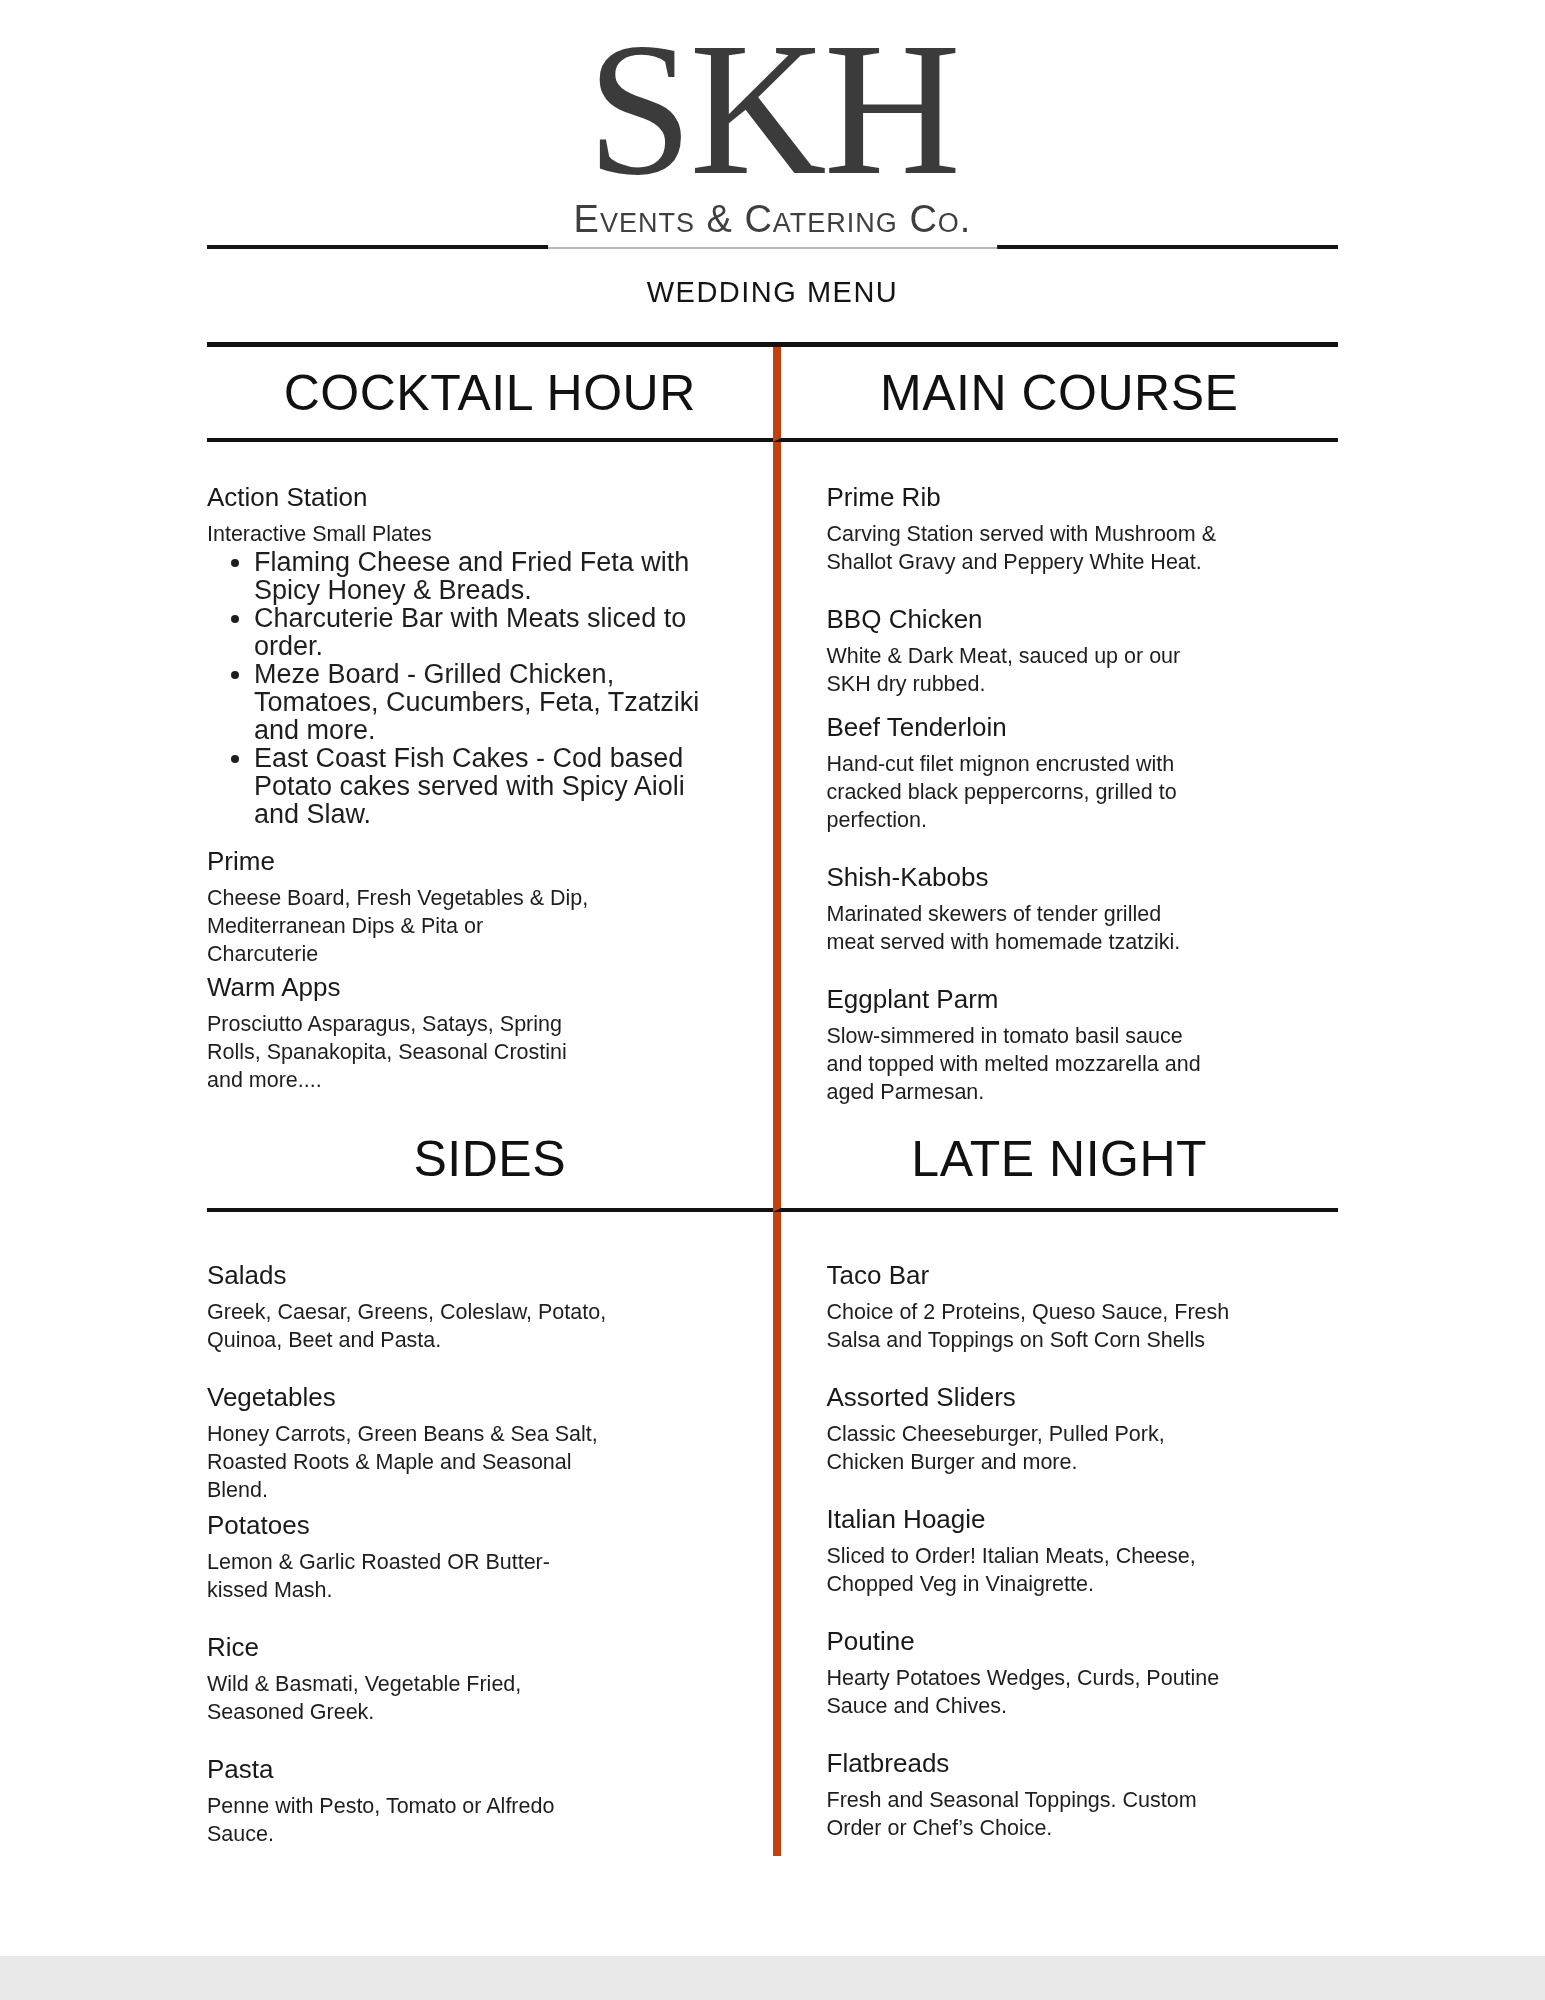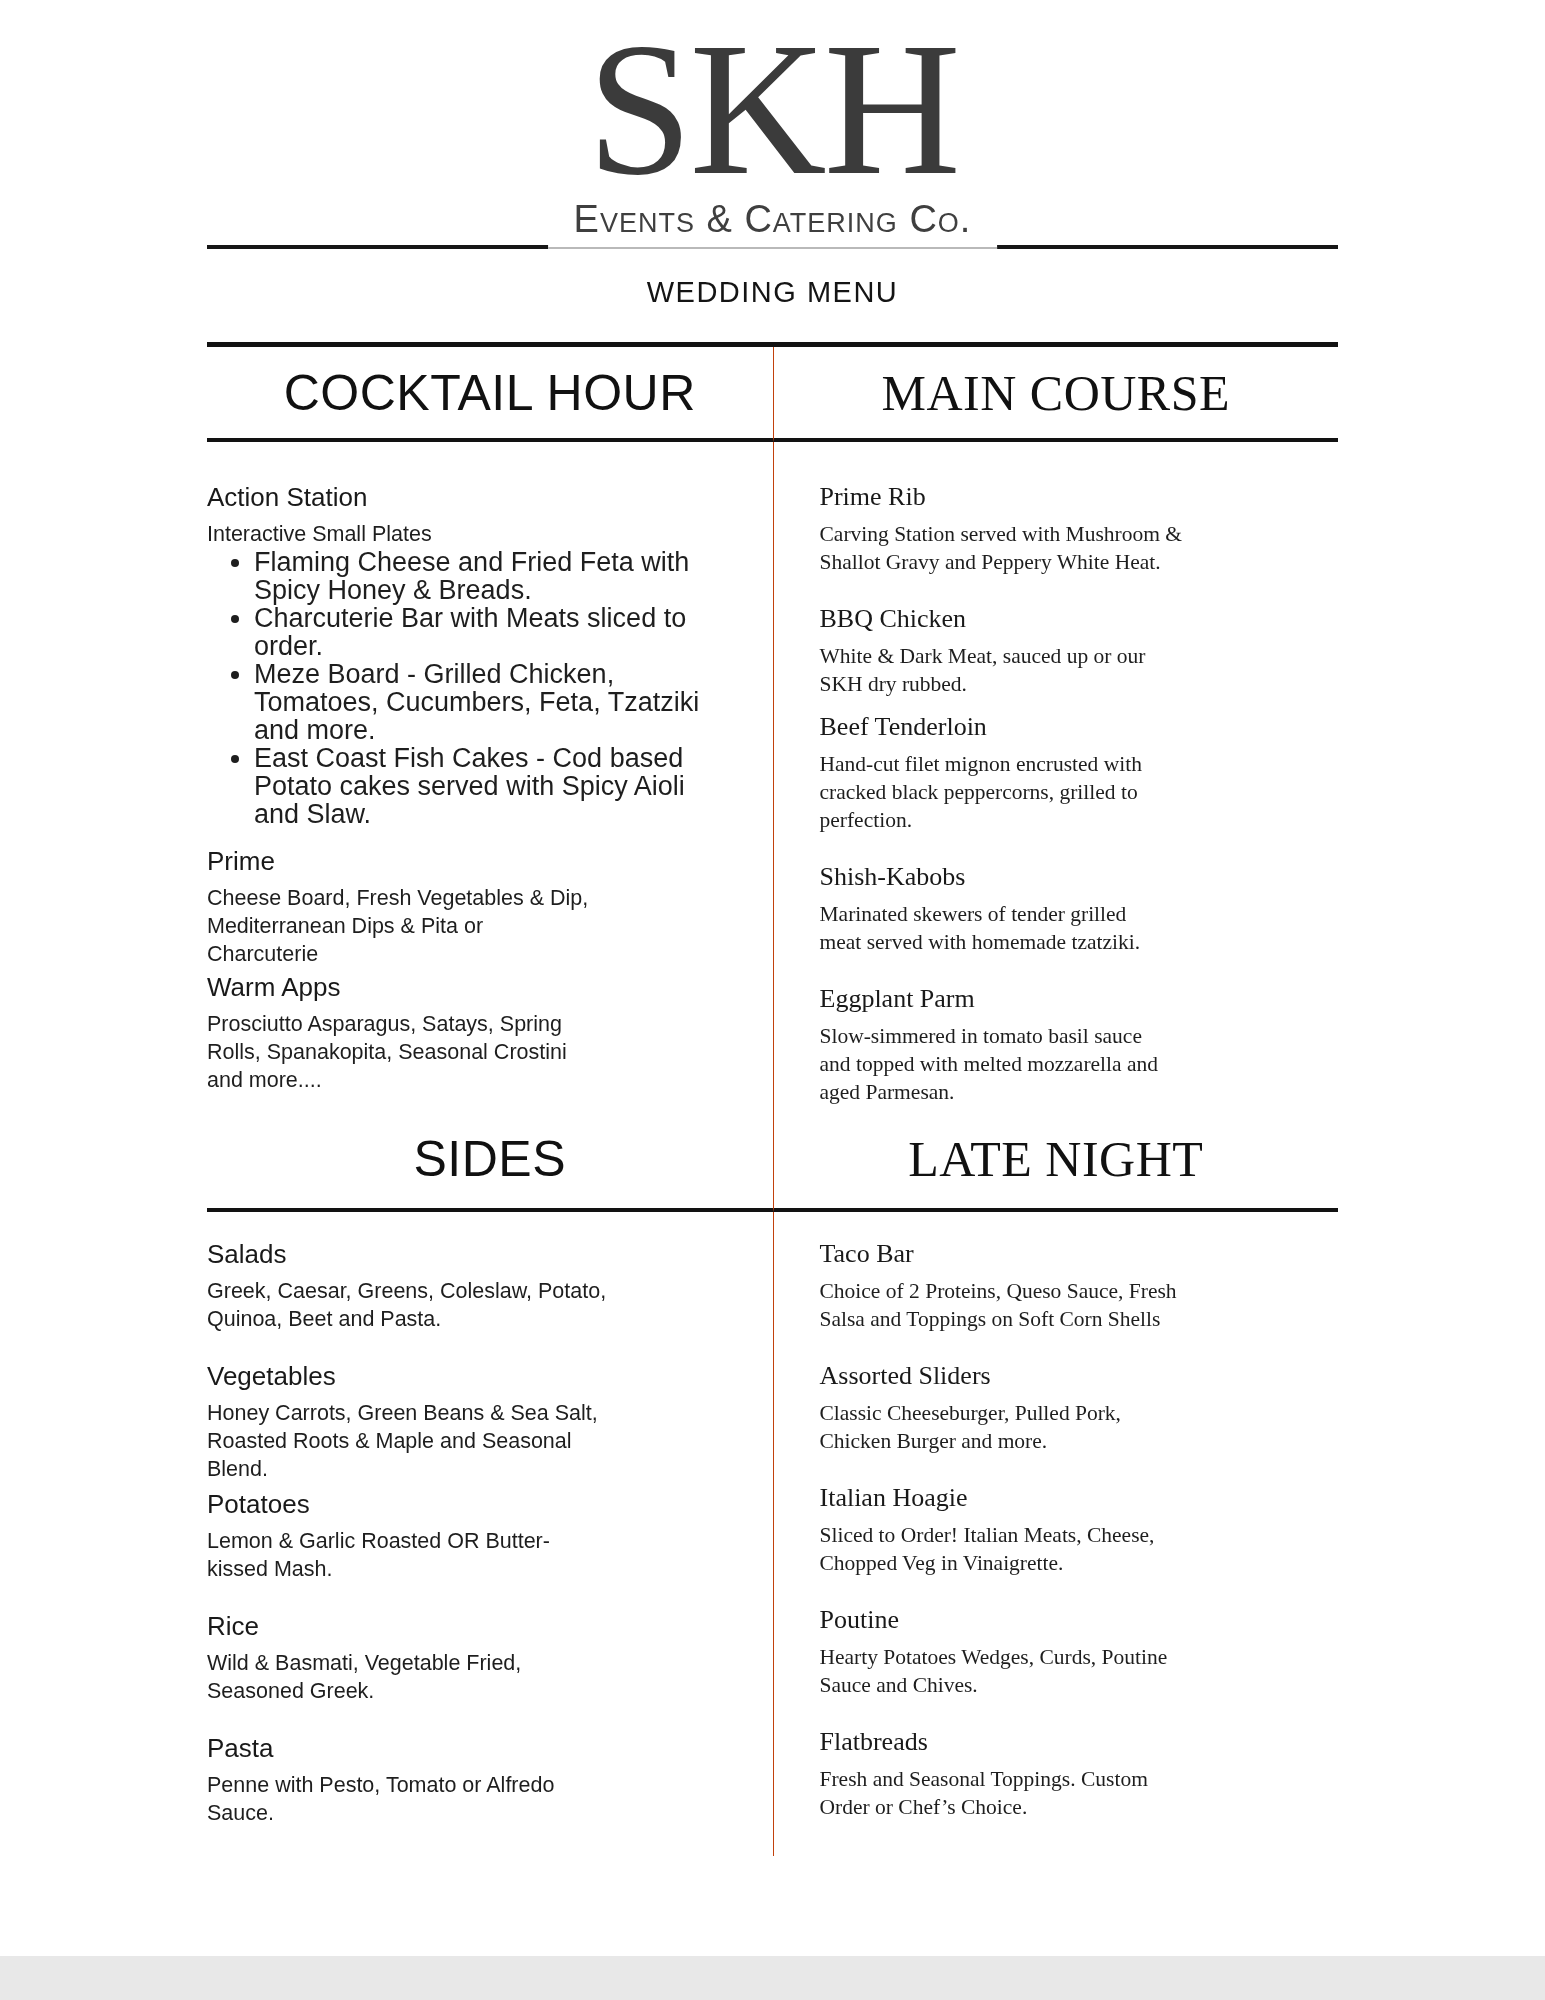--- a/index.html
+++ b/index.html
@@ -54,34 +54,34 @@
   }
   
   .menu-grid {
     margin-top: 33px;
     display: grid;
     grid-template-columns: 1fr 1fr;
     grid-template-rows: 95px 668px 102px 644px;
     border-top: 5px solid #121212;
   }
   .cell { overflow: hidden; }
-  .cell.col-right { border-left: 1px solid #c2410c; font-family: Liberation Serif, serif; }
+  .cell.col-right { border-left: 8px solid #c2410c; }
   .band-header {
     display: flex;
     align-items: center;
     justify-content: center;
     font-size: 50px;
     letter-spacing: 0.5px;
     color: #111111;
     border-bottom: 4px solid #121212;
     text-align: right;
   }
   .band-content { padding: 36px 24px 0 0; }
   .band-content.col-right { padding-left: 46px; }
-  .band-content.row-bottom { padding-top: 23px; }
+  .band-content.row-bottom { padding-top: 44px; }
   .menu-item + .menu-item { margin-top: 24px; }
   
   .cell-cocktail .menu-item:nth-child(2) { margin-top: 14px; }
   .cell-cocktail .menu-item:nth-child(3) { margin-top: 0; }
   .cell-main .menu-item:nth-child(3) { margin-top: 10px; }
   .cell-sides .menu-item:nth-child(3) { margin-top: 2px; }
   .item-name {
     margin: 0 0 4px 0;
     font-size: 26px;
     line-height: 38px;

